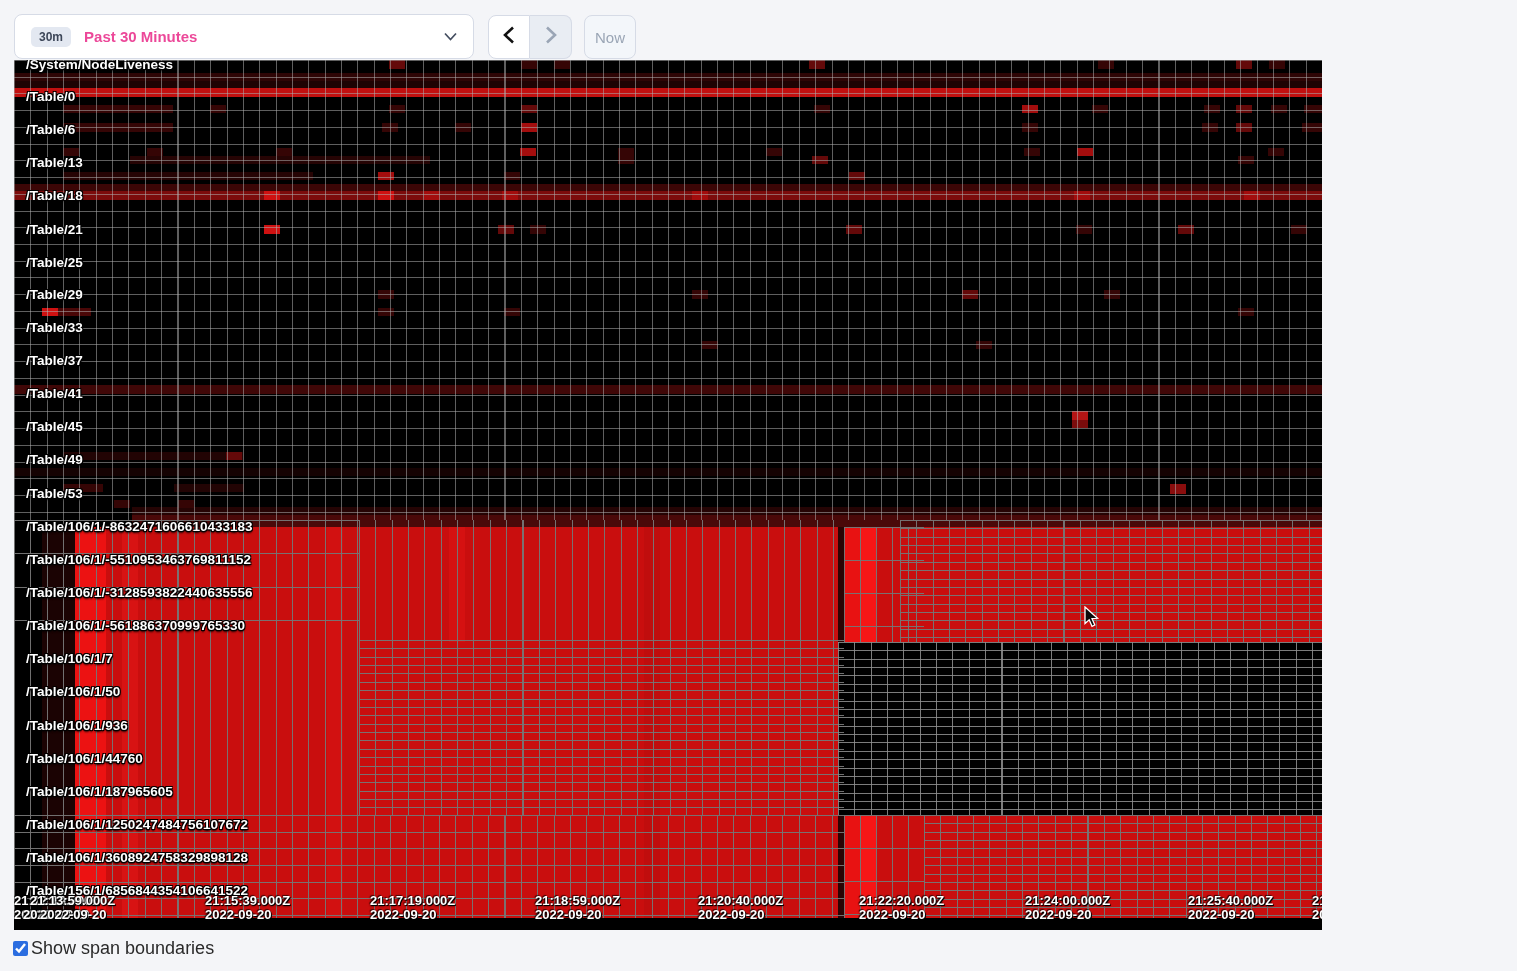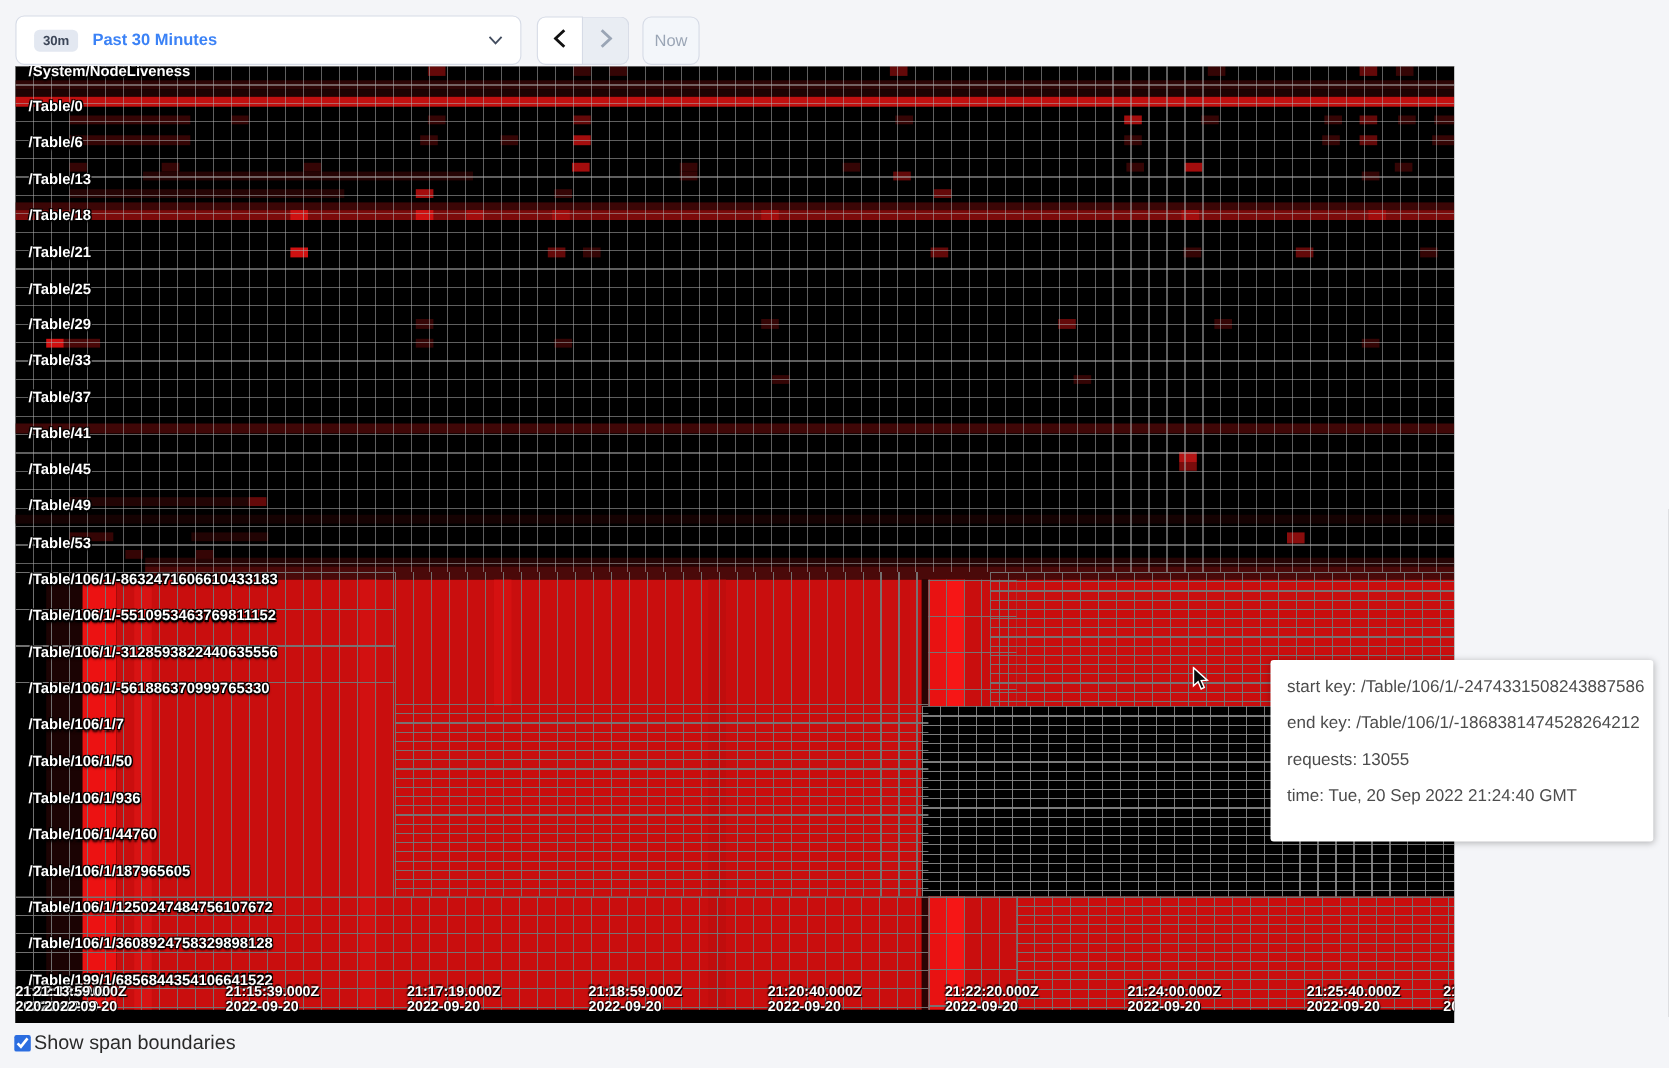--- a/index.html
+++ b/index.html
@@ -5,21 +5,21 @@
   * { box-sizing: border-box; }
   body { margin:0; background:#f4f5f8; font-family:"Liberation Sans", sans-serif; }
   .wrap { position:relative; width:1517px; height:971px; overflow:hidden; background:#f4f5f8; }
 
   
   .tf-select { position:absolute; left:14px; top:14px; width:460px; height:45px;
     background:#fff; border:1px solid #d6dbe6; border-radius:8px; display:flex;
     align-items:center; padding:0 16px; cursor:pointer; }
   .tf-badge { background:#e3e8f1; border-radius:5px; font-size:12px; font-weight:700;
     color:#3c4658; padding:3px 8px; margin-right:13px; }
-  .tf-label { font-size:15px; color:#3b82f6; font-weight:600;text-align:center; }
+  .tf-label { font-size:15px; color:#ec4899; font-weight:600;text-align:center; }
   .tf-chevron { margin-left:auto; color:#444e60; display:flex; }
   .navgrp { position:absolute; left:488px; top:15px; display:flex; }
   .nav-btn { width:42px; height:44px; display:flex; align-items:center; justify-content:center; }
   .nav-prev { background:#fff; border:1px solid #d6dbe6; border-radius:8px 0 0 8px; color:#111; cursor:pointer; }
   .nav-next { background:#e9edf3; border:1px solid #d6dbe6; border-left:none; border-radius:0 8px 8px 0; color:#9aa5b5; }
   .now-btn { position:absolute; left:584px; top:15px; width:52px; height:44px;
     background:#f3f6fa; border:1px solid #d6dbe6; border-radius:8px; color:#9aa5b5;
     font-size:15px; font-family:inherit; }
 
   
@@ -210,21 +210,21 @@
       <div class="rl" style="top:492px;">/Table/106/1/-5510953463769811152</div>
       <div class="rl" style="top:525px;">/Table/106/1/-3128593822440635556</div>
       <div class="rl" style="top:558px;">/Table/106/1/-561886370999765330</div>
       <div class="rl" style="top:591px;">/Table/106/1/7</div>
       <div class="rl" style="top:624px;">/Table/106/1/50</div>
       <div class="rl" style="top:658px;">/Table/106/1/936</div>
       <div class="rl" style="top:691px;">/Table/106/1/44760</div>
       <div class="rl" style="top:724px;">/Table/106/1/187965605</div>
       <div class="rl" style="top:757px;">/Table/106/1/1250247484756107672</div>
       <div class="rl" style="top:790px;">/Table/106/1/3608924758329898128</div>
-      <div class="rl" style="top:823px;">/Table/199/1/6856844354106641522</div>
+      <div class="rl" style="top:823px;">/Table/156/1/6856844354106641522</div>
       <div class="tl" style="left:191px;top:833px;">21:15:39.000Z</div>
       <div class="tl" style="left:191px;top:847px;">2022-09-20</div>
       <div class="tl" style="left:356px;top:833px;">21:17:19.000Z</div>
       <div class="tl" style="left:356px;top:847px;">2022-09-20</div>
       <div class="tl" style="left:521px;top:833px;">21:18:59.000Z</div>
       <div class="tl" style="left:521px;top:847px;">2022-09-20</div>
       <div class="tl" style="left:684px;top:833px;">21:20:40.000Z</div>
       <div class="tl" style="left:684px;top:847px;">2022-09-20</div>
       <div class="tl" style="left:845px;top:833px;">21:22:20.000Z</div>
       <div class="tl" style="left:845px;top:847px;">2022-09-20</div>
@@ -234,26 +234,20 @@
       <div class="tl" style="left:1174px;top:847px;">2022-09-20</div>
       <div class="tl" style="left:1298px;top:833px;">21:27:20.000Z</div>
       <div class="tl" style="left:1298px;top:847px;">2022-09-20</div>
       <div class="tl" style="left:0px;top:833px;">21:12:19.000Z</div>
       <div class="tl" style="left:16px;top:833px;">21:13:59.000Z</div>
       <div class="tl" style="left:0px;top:847px;">2022-09-20</div>
       <div class="tl" style="left:9px;top:847px;">2022-09-20</div>
       <div class="tl" style="left:26px;top:847px;">2022-09-20</div>
     </div>
 
-  <div class="tooltip">
-    <p>start key: /Table/106/1/-2474331508243887586</p>
-    <p>end key: /Table/106/1/-1868381474528264212</p>
-    <p>requests: 13055</p>
-    <p>time: Tue, 20 Sep 2022 21:24:40 GMT</p>
-  </div>
 
   <svg class="cursor" id="cursor" width="20" height="22" viewBox="0 0 20 22" style="left: 1083px; top: 606px;">
     <path d="M2,1 L2,17.5 L6.2,13.8 L9,20.3 L11.8,19 L9,12.7 L14.5,12.3 Z" fill="#0b0b0b" stroke="#fff" stroke-width="1.3"></path>
   </svg>
 
   <div class="footer">
     <input type="checkbox" checked="" id="spanCb" style="">
     <label for="spanCb">Show span boundaries</label>
   </div>
 

